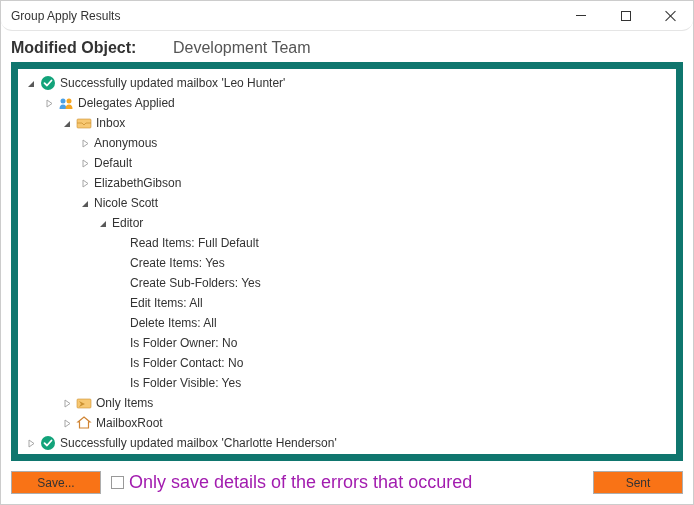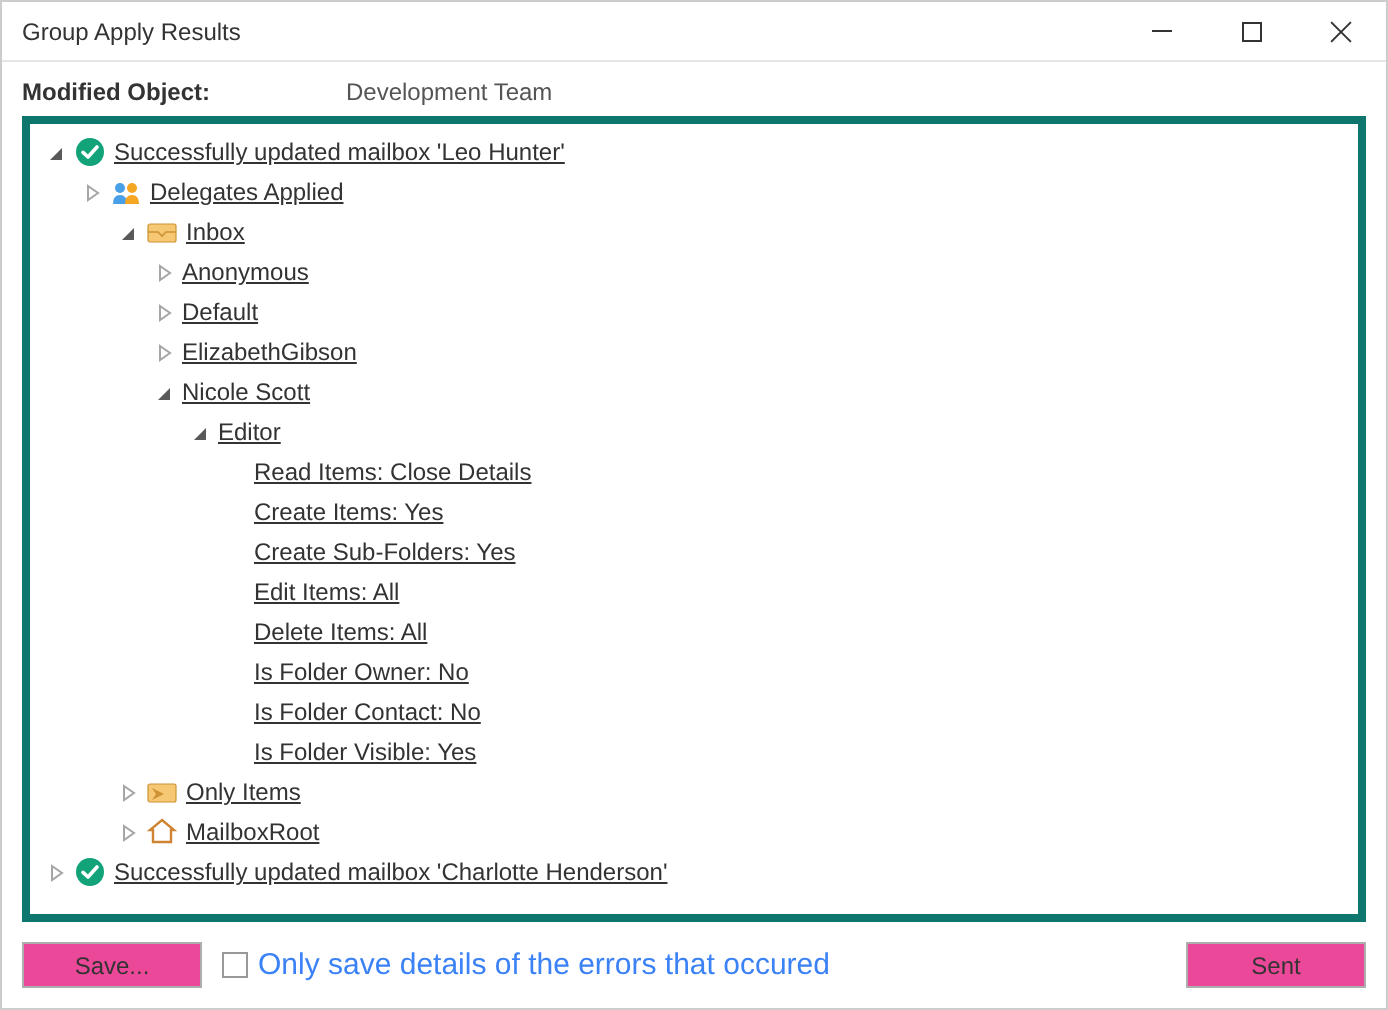--- a/index.html
+++ b/index.html
@@ -26,20 +26,21 @@
 
   
   .title-bar {
     height: 30px;
     display: flex;
     align-items: center;
     padding-left: 10px;
     color: #333;
     font-size: 12px;
     border-bottom: 1px solid #e5e5e5;
+    border-radius: 11px;
   }
   .title-bar .title { flex: 1; }
   .title-bar .ctrl {
     width: 45px;
     height: 30px;
     display: flex;
     align-items: center;
     justify-content: center;
     color: #333;
     font-size: 13px;
@@ -65,40 +66,39 @@
     background: #333;
   }
   .ctrl .x-shape::before { transform: rotate(45deg); }
   .ctrl .x-shape::after { transform: rotate(-45deg); }
 
   
   .header-row {
     padding: 8px 10px 5px 10px;
     display: flex;
     align-items: center;
-    font-size: 12px;
+    font-size: 16px;
   }
   .header-row .label {
     font-weight: bold;
     color: #333;
     width: 162px;
   }
   .header-row .value {
     color: #555;
   }
 
   
   .tree-wrap {
     flex: 1;
     margin: 0 10px 0 10px;
-    border: 4px solid #0f766e;
+    border: 7px solid #0f766e;
     position: relative;
     overflow: hidden;
     display: flex;
-    text-decoration: underline;
   }
   .tree-scroll {
     flex: 1;
     overflow-y: scroll;
     overflow-x: hidden;
     padding: 4px 0 4px 0;
   }
   .tree-scroll::-webkit-scrollbar { width: 17px; }
   .tree-scroll::-webkit-scrollbar-track { background: #f0f0f0; }
   .tree-scroll::-webkit-scrollbar-thumb { background: #c8c8c8; }
@@ -137,32 +137,32 @@
     padding: 10px;
     display: flex;
     align-items: center;
     gap: 10px;
   }
   .btn {
     height: 23px;
     min-width: 90px;
     padding: 0 14px;
     border: 1px solid #adadad;
-    background: #ec4899;
+    background: #f97316;
     font-family: inherit;
     font-size: 12px;
     color: #333;
     cursor: pointer;
   }
   .checkbox-lbl {
     display: flex;
     align-items: center;
     gap: 5px;
-    font-size: 15px;
-    color: #3b82f6;
+    font-size: 18px;
+    color: #a21caf;
     flex: 1;
   }
   .checkbox-box {
     width: 13px; height: 13px;
     border: 1px solid #999;
     background: #fff;
   }
 </style>
 </head>
 <body>
@@ -286,21 +286,21 @@
         <span class="expander">
           <svg width="9" height="9">
               <path d="M1 8 L7 2 L7 8 Z" fill="#595959"></path>
             </svg>
         </span>
         <span class="node-label">Editor</span>
       </div>
 
       <div class="node">
         <span class="indent" style="width:112px"></span>
-        <span class="node-label">Read Items: Close Details</span>
+        <span class="node-label">Read Items: Full Default</span>
       </div>
       <div class="node">
         <span class="indent" style="width:112px"></span>
         <span class="node-label">Create Items: Yes</span>
       </div>
       <div class="node">
         <span class="indent" style="width:112px"></span>
         <span class="node-label">Create Sub-Folders: Yes</span>
       </div>
       <div class="node">

